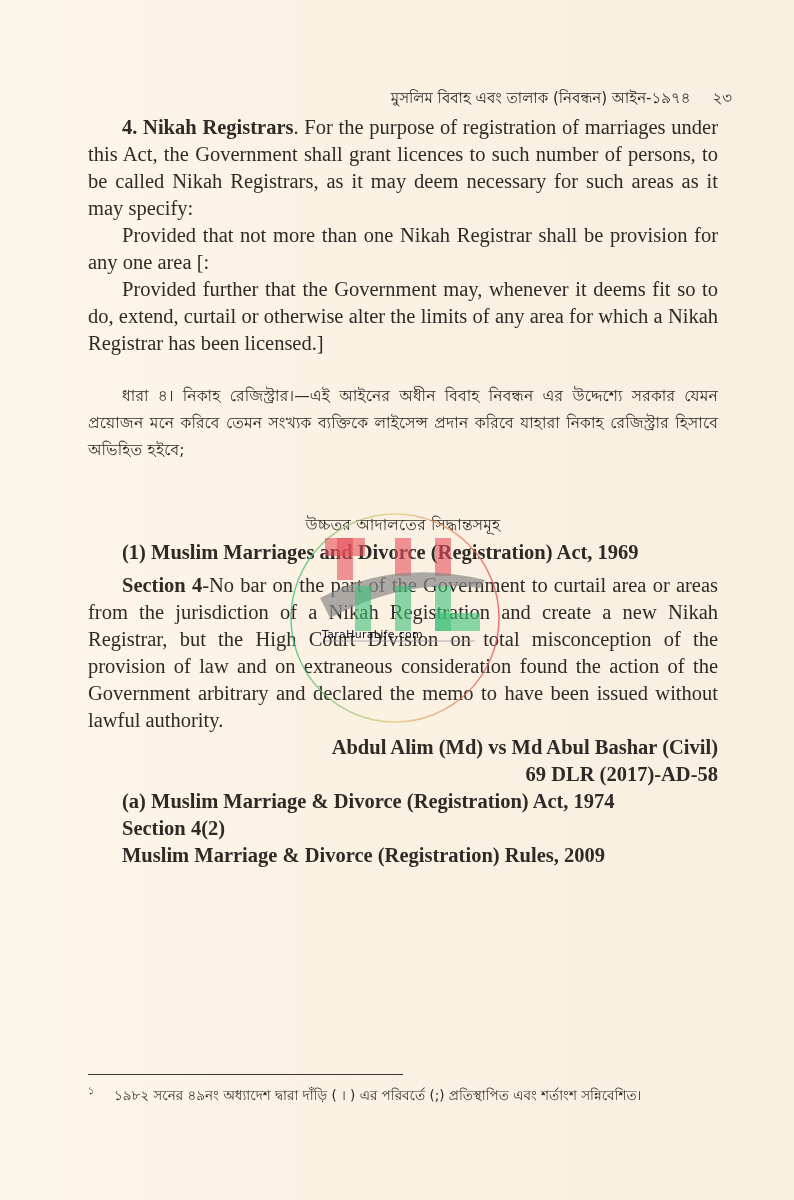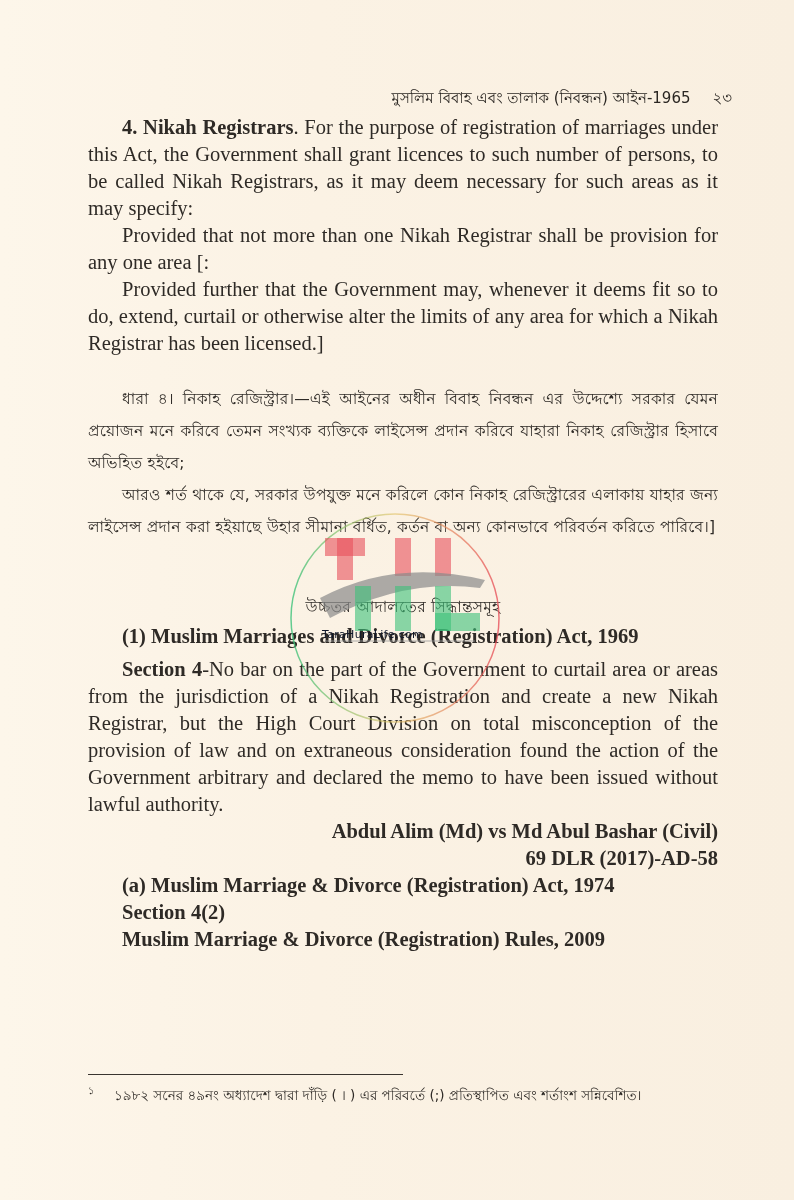--- a/index.html
+++ b/index.html
@@ -18,21 +18,21 @@
       display: flex; gap: 22px; align-items: baseline;
     }
     .content {
       position: absolute; left: 88px; width: 630px; top: 114px;
       font-size: 20.5px; line-height: 27px;
     }
     .content p { margin: 0; text-align: justify; text-align-last: left; }
     .indent { text-indent: 34px; }
     .bold { font-weight: bold; }
     .bn {
-      font-family: "DejaVu Sans", sans-serif; font-size: 15.5px; line-height: 32px;
+      font-family: "DejaVu Sans", sans-serif; font-size: 15.5px; line-height: 27px;
       letter-spacing: 0.2px;
     }
     .gap-bn { margin-top: 26px !important; }
     .center { text-align: center !important; text-align-last: center !important; }
     .right { text-align: center; text-align-last: right !important; }
     .case-head { font-weight: bold; font-size: 20.5px; }
     .sub-head { font-weight: bold; padding-left: 34px; }
     .footnote-rule {
       position: absolute; left: 88px; top: 1074px; width: 315px; height: 0;
       border-top: 1.5px solid #3a3530;
@@ -51,32 +51,31 @@
       position: absolute; left: 322px; top: 628px; font-family: "DejaVu Sans", sans-serif;
       font-size: 11px; color: #0f172a; letter-spacing: 0.3px;
     }
   </style>
 </head>
 <body>
 
 <div class="page">
 
   <div class="running-head">
-    <span>মুসলিম বিবাহ এবং তালাক (নিবন্ধন) আইন-1965</span>
+    <span>মুসলিম বিবাহ এবং তালাক (নিবন্ধন) আইন-১৯৭৪</span>
     <span>২৩</span>
   </div>
 
   <div class="content">
 
     <p class="indent"><span class="bold">4. Nikah Registrars</span><span>. For the purpose of registration of marriages under this Act, the Government shall grant licences to such number of persons, to be called Nikah Registrars, as it may deem necessary for such areas as it may specify:</span></p>
     <p class="indent">Provided that not more than one Nikah Registrar shall be provision for any one area [:</p>
     <p class="indent">Provided further that the Government may, whenever it deems fit so to do, extend, curtail or otherwise alter the limits of any area for which a Nikah Registrar has been licensed.]</p>
 
     <p class="indent bn gap-bn"><span>ধারা ৪। নিকাহ রেজিস্ট্রার।</span><span>—এই আইনের অধীন বিবাহ নিবন্ধন এর উদ্দেশ্যে সরকার যেমন প্রয়োজন মনে করিবে তেমন সংখ্যক ব্যক্তিকে লাইসেন্স প্রদান করিবে যাহারা নিকাহ রেজিস্ট্রার হিসাবে অভিহিত হইবে;</span></p>
-    <p class="indent bn">আরও শর্ত থাকে যে, সরকার উপযুক্ত মনে করিলে কোন নিকাহ রেজিস্ট্রারের এলাকায় যাহার জন্য লাইসেন্স প্রদান করা হইয়াছে উহার সীমানা বর্ধিত, কর্তন বা অন্য কোনভাবে পরিবর্তন করিতে পারিবে।]</p>
 
     <p class="bn center" style="margin-top:48px; font-size:15.5px;">উচ্চতর আদালতের সিদ্ধান্তসমূহ</p>
 
     <p class="indent case-head">(1) Muslim Marriages and Divorce (Registration) Act, 1969</p>
     <p class="indent" style="margin-top:6px;"><span class="bold">Section 4</span><span>-No bar on the part of the Government to curtail area or areas from the jurisdiction of a Nikah Registration and create a new Nikah Registrar, but the High Court Division on total misconception of the provision of law and on extraneous consideration found the action of the Government arbitrary and declared the memo to have been issued without lawful authority.</span></p>
     <p class="right bold">Abdul Alim (Md) vs Md Abul Bashar (Civil)</p>
     <p class="right bold">69 DLR (2017)-AD-58</p>
 
     <p class="sub-head" style="text-align:left;">(a) Muslim Marriage &amp; Divorce (Registration) Act, 1974</p>
     <p class="sub-head" style="text-align:right;">Section 4(2)</p>

